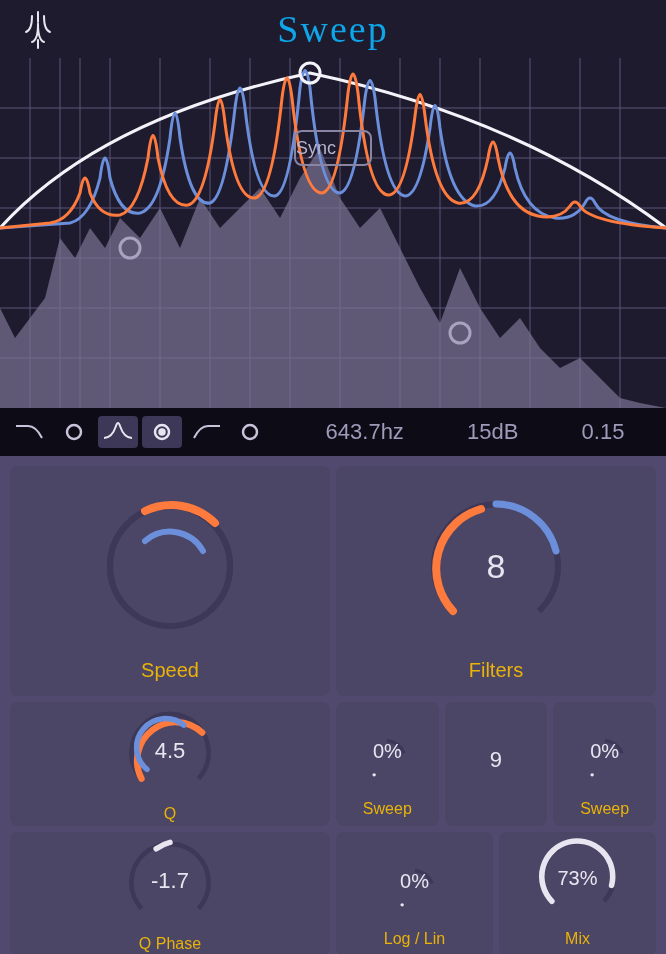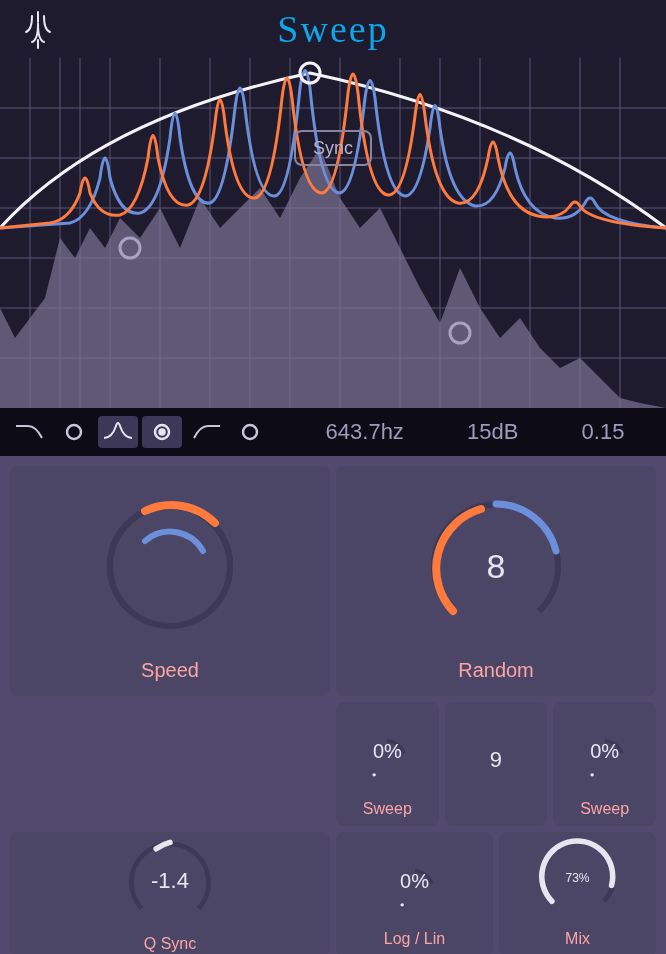--- a/index.html
+++ b/index.html
@@ -96,25 +96,25 @@
     width: 78px;
     height: 36px;
     border: 2px solid #8a84a3;
     border-radius: 8px;
     background: transparent;
     color: #b8b2cc;
     font-size: 18px;
     cursor: pointer;
     display: flex;
     align-items: center;
-    justify-content: center;
+    justify-content: flex-start;
   }
   .knob-label {
     font-size: 20px;
-    color: #fca5a5;
+    color: #eab308;
     margin-top: 8px;
   }
   .knob-label.small {
     font-size: 16px;
   }
   .knob-value {
     position: absolute;
     top: 50%;
     left: 50%;
     transform: translate(-50%, -50%);
@@ -266,23 +266,34 @@
 
   <div class="knob-cell knob-row1">
     <div style="position:relative">
       <svg class="knob-svg" width="170" height="170" viewBox="0 0 170 170">
         <path d="M 42 130 A 62 62 0 1 1 128 130" fill="none" stroke="#3d3858" stroke-width="6"></path>
         <path d="M 42 130 A 62 62 0 0 1 70 28" fill="none" stroke="#ff7a3d" stroke-width="8" stroke-linecap="round"></path>
         <path d="M 85 23 A 62 62 0 0 1 145 70" fill="none" stroke="#6b8fdb" stroke-width="7" stroke-linecap="round"></path>
       </svg>
       <div class="knob-value large">8</div>
     </div>
-    <div class="knob-label">Random</div>
-  </div>
-
+    <div class="knob-label">Filters</div>
+  </div>
+
+  <div class="knob-cell left-col" style="grid-row:2">
+    <div style="position:relative">
+      <svg class="knob-svg" width="110" height="92" viewBox="0 0 110 100">
+        <path d="M 24 80 A 42 42 0 1 1 86 80" fill="none" stroke="#3d3858" stroke-width="5"></path>
+        <path d="M 24 80 A 42 42 0 0 1 90 30" fill="none" stroke="#ff7a3d" stroke-width="7" stroke-linecap="round"></path>
+        <path d="M 30 70 A 30 30 0 0 1 70 22" fill="none" stroke="#6b8fdb" stroke-width="6" stroke-linecap="round"></path>
+      </svg>
+      <div class="knob-value" style="font-size:22px">4.5</div>
+    </div>
+    <div class="knob-label small">Q</div>
+  </div>
 
   <div class="bottom-right-split" style="grid-row:2">
     <div class="mini-cell">
       <svg width="70" height="60" viewBox="0 0 70 70">
         <path d="M 35 10 A 25 25 0 0 1 55 25" fill="none" stroke="#3d3858" stroke-width="4"></path>
         <circle cx="20" cy="50" r="2" fill="#e8e5f0"></circle>
       </svg>
       <div class="mini-value" style="position:absolute;top:38px">0%</div>
       <div class="knob-label small">Sweep</div>
     </div>
@@ -298,39 +309,39 @@
       <div class="knob-label small">Sweep</div>
     </div>
   </div>
 
   <div class="knob-cell left-col" style="grid-row:3">
     <div style="position:relative">
       <svg class="knob-svg" width="110" height="92" viewBox="0 0 110 100">
         <path d="M 24 80 A 42 42 0 1 1 86 80" fill="none" stroke="#3d3858" stroke-width="5"></path>
         <path d="M 40 15 A 42 42 0 0 1 55 8" fill="none" stroke="#e8e5f0" stroke-width="6" stroke-linecap="round"></path>
       </svg>
-      <div class="knob-value" style="font-size:22px">-1.4</div>
-    </div>
-    <div class="knob-label small">Q Sync</div>
+      <div class="knob-value" style="font-size:22px">-1.7</div>
+    </div>
+    <div class="knob-label small">Q Phase</div>
   </div>
 
   <div style="grid-row:3;grid-column:2;display:grid;grid-template-columns:1fr 1fr;gap:6px">
     <div class="mini-cell">
       <svg width="70" height="60" viewBox="0 0 70 70">
         <path d="M 35 10 A 25 25 0 0 1 55 25" fill="none" stroke="#3d3858" stroke-width="4"></path>
         <circle cx="20" cy="50" r="2" fill="#e8e5f0"></circle>
       </svg>
       <div class="mini-value" style="position:absolute;top:38px">0%</div>
       <div class="knob-label small">Log / Lin</div>
     </div>
     <div class="mini-cell">
       <div style="position:relative">
         <svg width="100" height="84" viewBox="0 0 100 90">
           <path d="M 22 72 A 38 38 0 1 1 78 72" fill="none" stroke="#3d3858" stroke-width="5"></path>
           <path d="M 22 72 A 38 38 0 1 1 86 55" fill="none" stroke="#e8e5f0" stroke-width="6" stroke-linecap="round"></path>
         </svg>
-        <div class="knob-value" style="font-size:12px">73%</div>
+        <div class="knob-value" style="font-size:20px">73%</div>
       </div>
       <div class="knob-label small">Mix</div>
     </div>
   </div>
 
 </div>
 
 </body></html>

